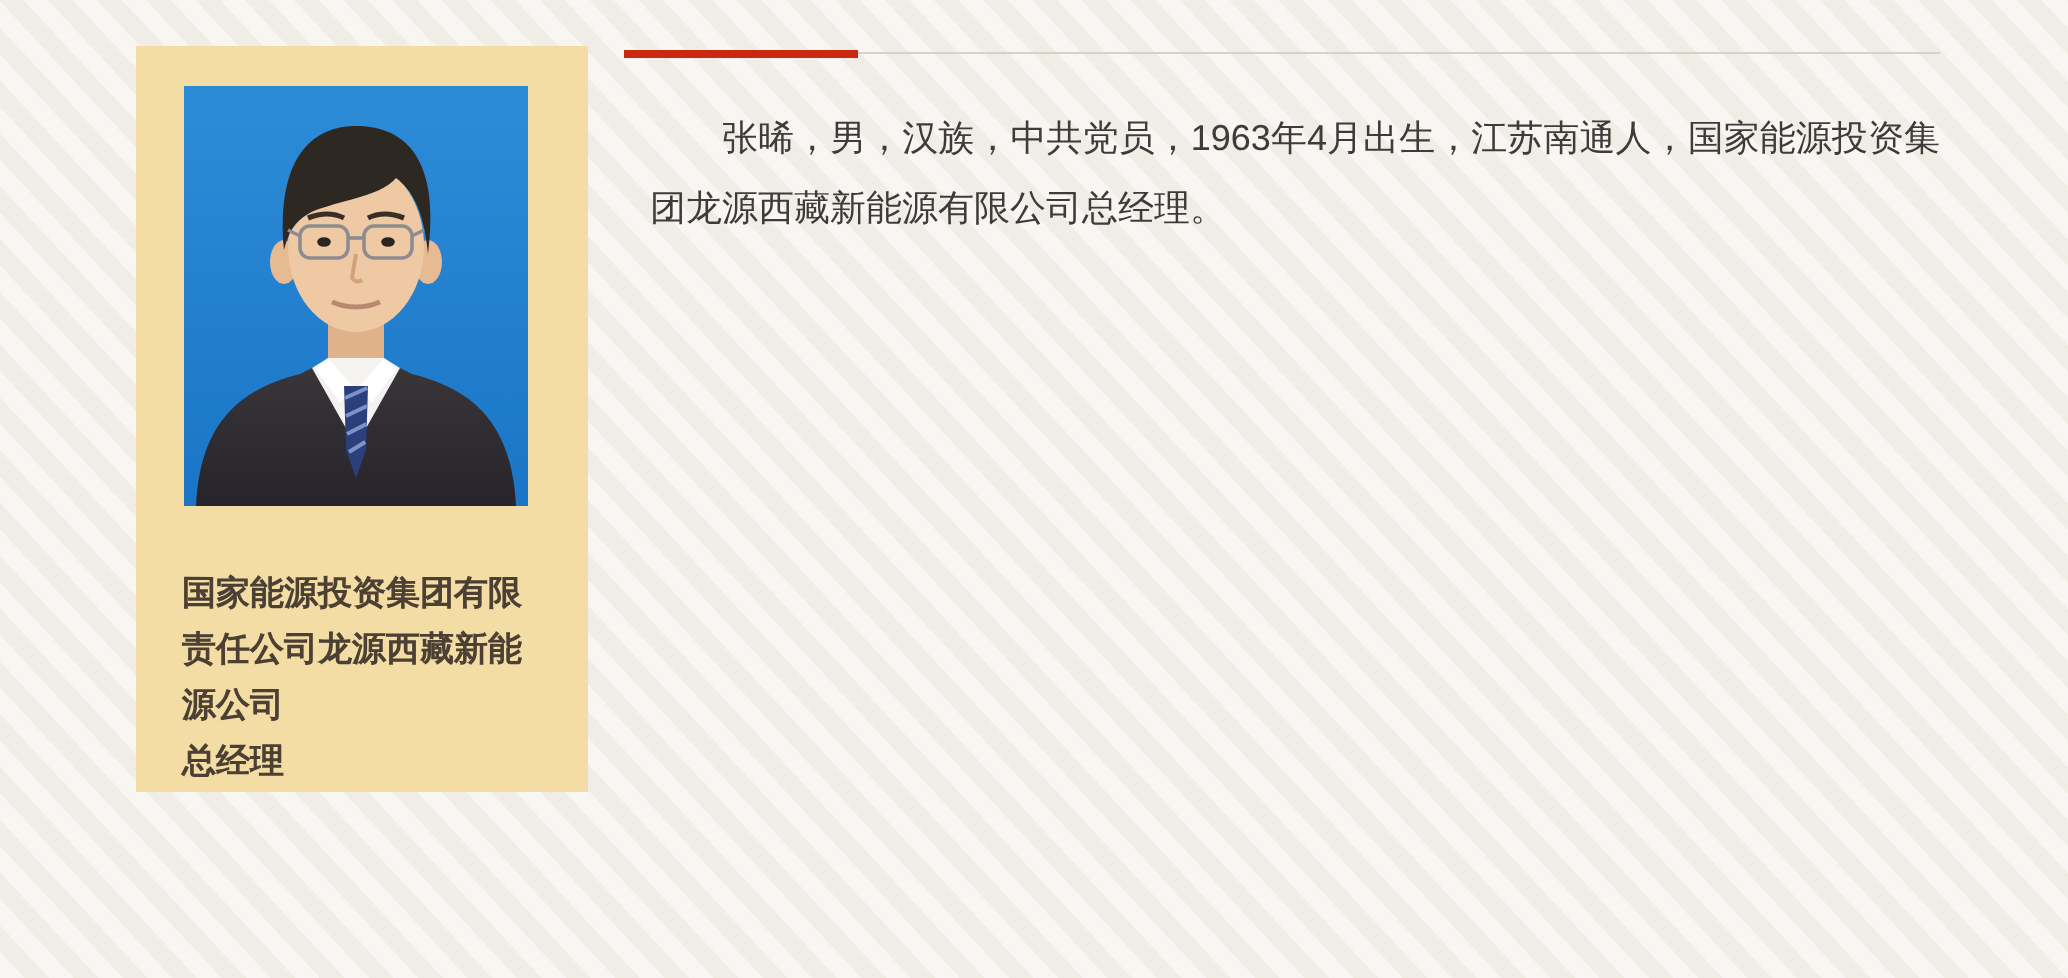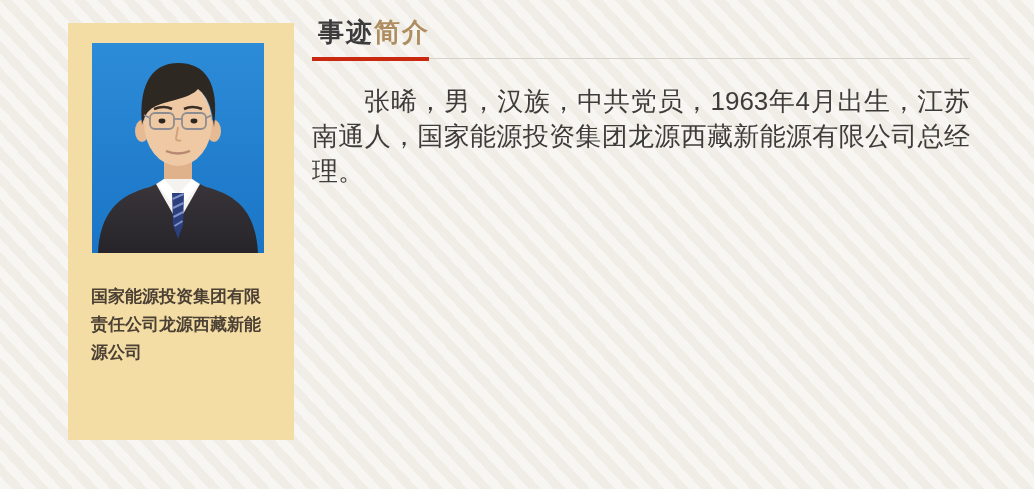--- a/index.html
+++ b/index.html
@@ -15,21 +15,21 @@
     overflow: hidden;
     background:
       repeating-linear-gradient(47deg, rgba(255,255,255,.35) 0 9px, rgba(214,208,196,.12) 9px 18px),
       #f4f1eb;
   }
 
   
   .profile-card {
     position: absolute;
     left: 68px; top: 23px;
-    width: 226px; height: 417px;
+    width: 226px; height: 373px;
     background: #f3dda5;
   }
   .photo-frame {
     position: absolute;
     left: 24px; top: 20px;
     width: 172px; height: 210px;
     overflow: hidden;
   }
   .photo-frame svg { display: block; width: 172px; height: 210px; }
   .card-caption {
@@ -71,26 +71,27 @@
     background: #d6d2ca;
   }
   .divider-red {
     position: absolute;
     left: 0; top: 0;
     width: 117px; height: 4px;
     background: #c9290e;
   }
   .article { margin-top: 23px; }
   .article p {
-    font-size: 26px;
+    font-size: 18px;
     line-height: 35px;
     color: #3e3c3a;
     text-align: justify;
     text-indent: 2em;
     margin-bottom: 21px;
+    margin-left: 13px;
   }
 </style>
 </head>
 <body>
 
 <div class="page">
 
   <aside class="profile-card">
     <div class="photo-frame">
       <svg viewBox="0 0 172 210" xmlns="http://www.w3.org/2000/svg">
@@ -136,27 +137,25 @@
         <ellipse cx="70" cy="78" rx="3.4" ry="2.4" fill="#2c241e"></ellipse>
         <ellipse cx="102" cy="78" rx="3.4" ry="2.4" fill="#2c241e"></ellipse>
 
         <path d="M86 84 L84 96 Q86 99 89 97" stroke="#d3a27c" stroke-width="2" fill="none"></path>
 
         <path d="M74 108 Q86 113 98 108" stroke="#b98870" stroke-width="2.4" fill="none"></path>
       </svg>
     </div>
     <div class="card-caption">
       <p class="card-company">国家能源投资集团有限责任公司龙源西藏新能源公司</p>
+      <p class="card-title">总经理</p>
     </div>
   </aside>
 
   <main class="content">
-    <h2 class="section-heading">
-      <span>事迹</span><span class="heading-accent">简介</span>
-    </h2>
     <div class="divider">
       <div class="divider-gray"></div>
       <div class="divider-red"></div>
     </div>
     <article class="article">
         <p>张晞，男，汉族，中共党员，1963年4月出生，江苏南通人，国家能源投资集团龙源西藏新能源有限公司总经理。</p>
       </article>
   </main>
 
 </div>

